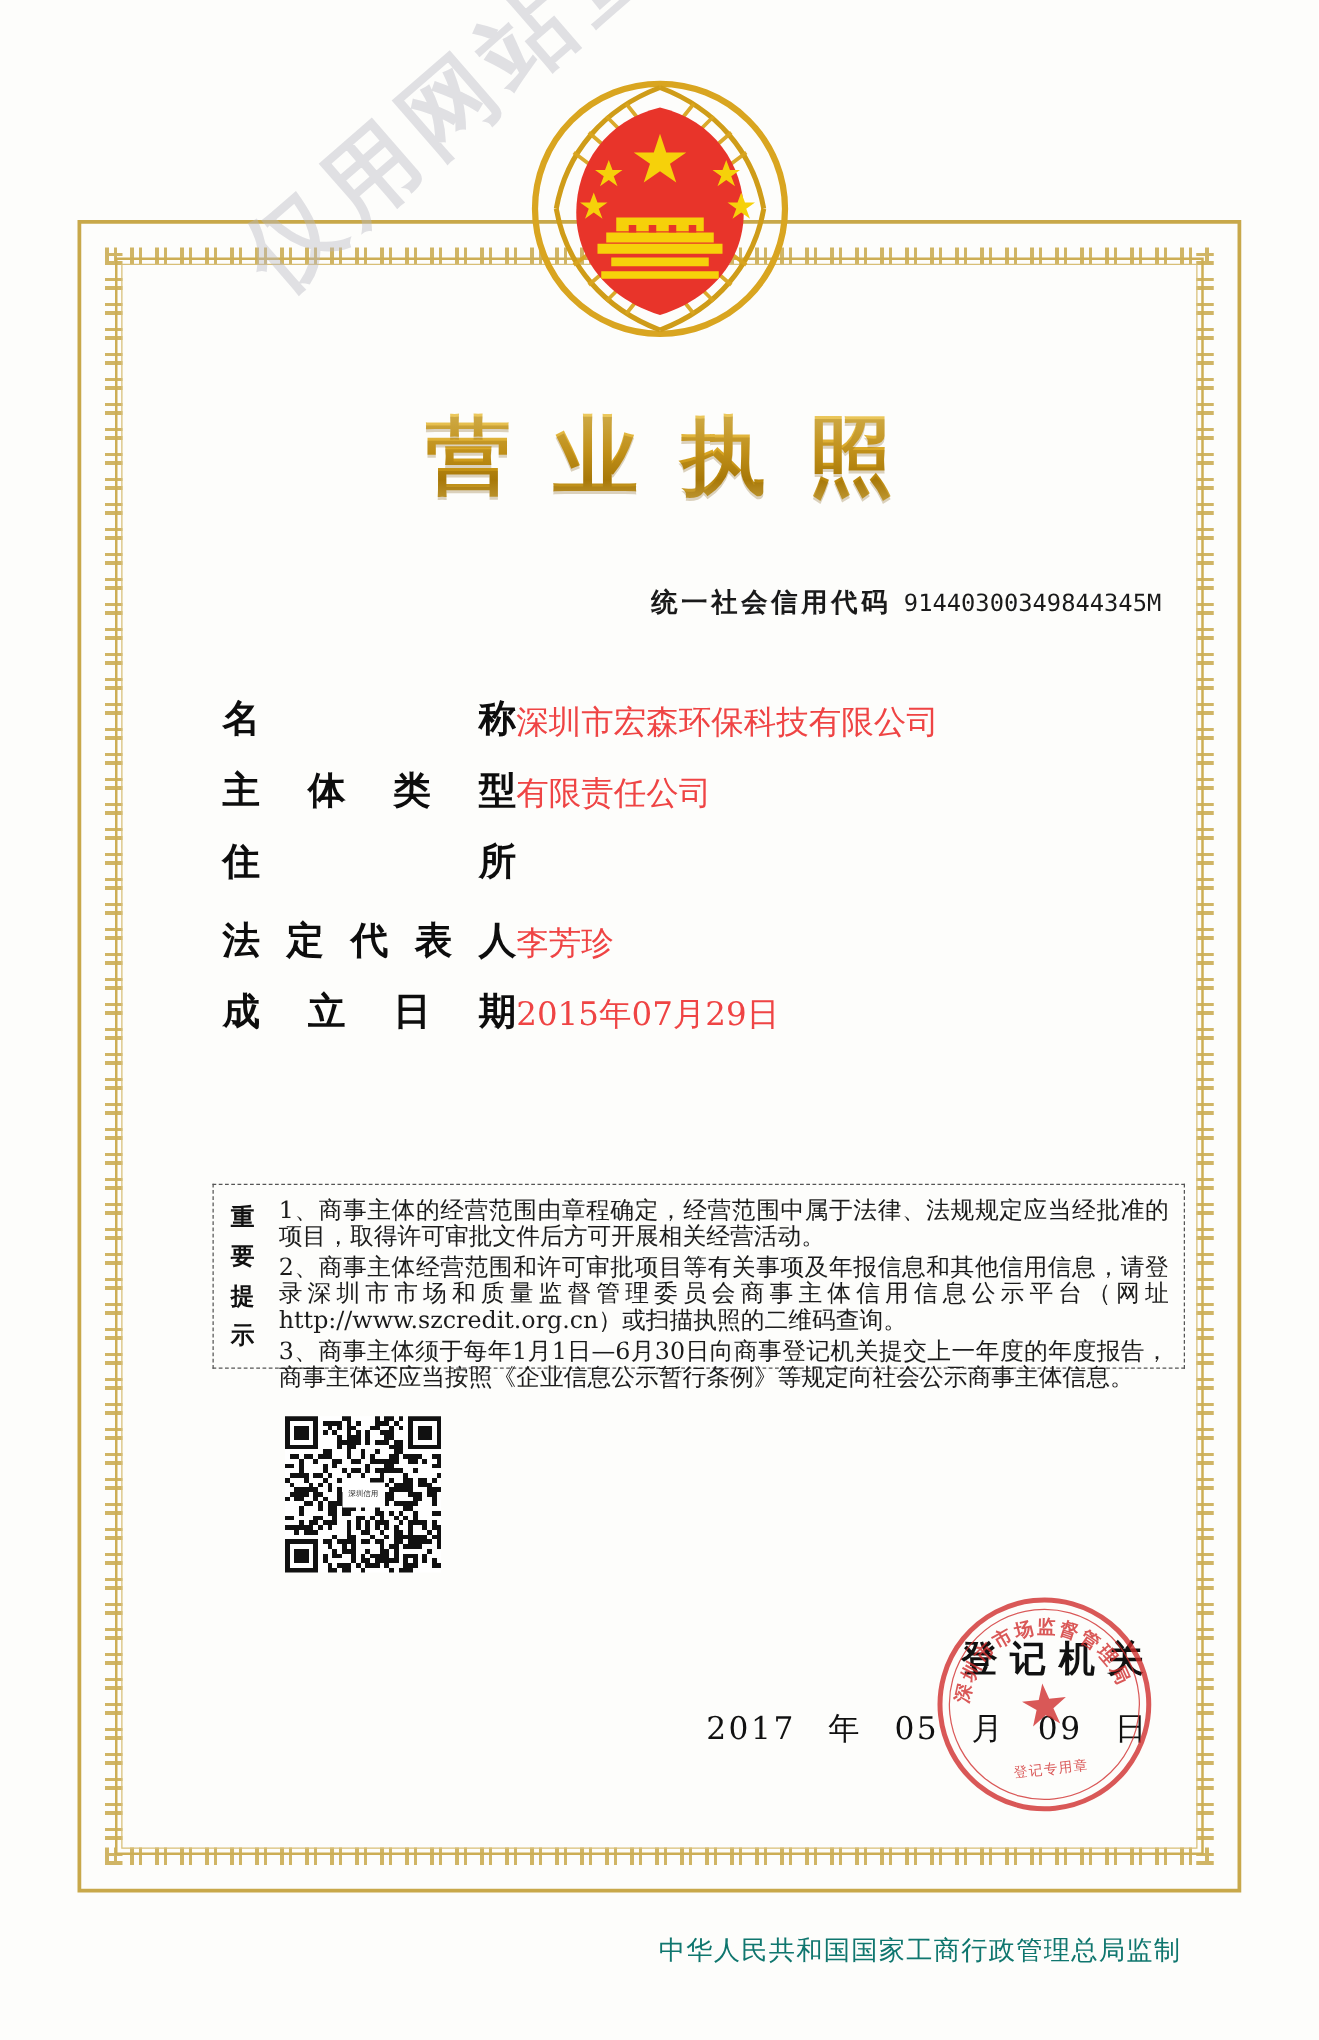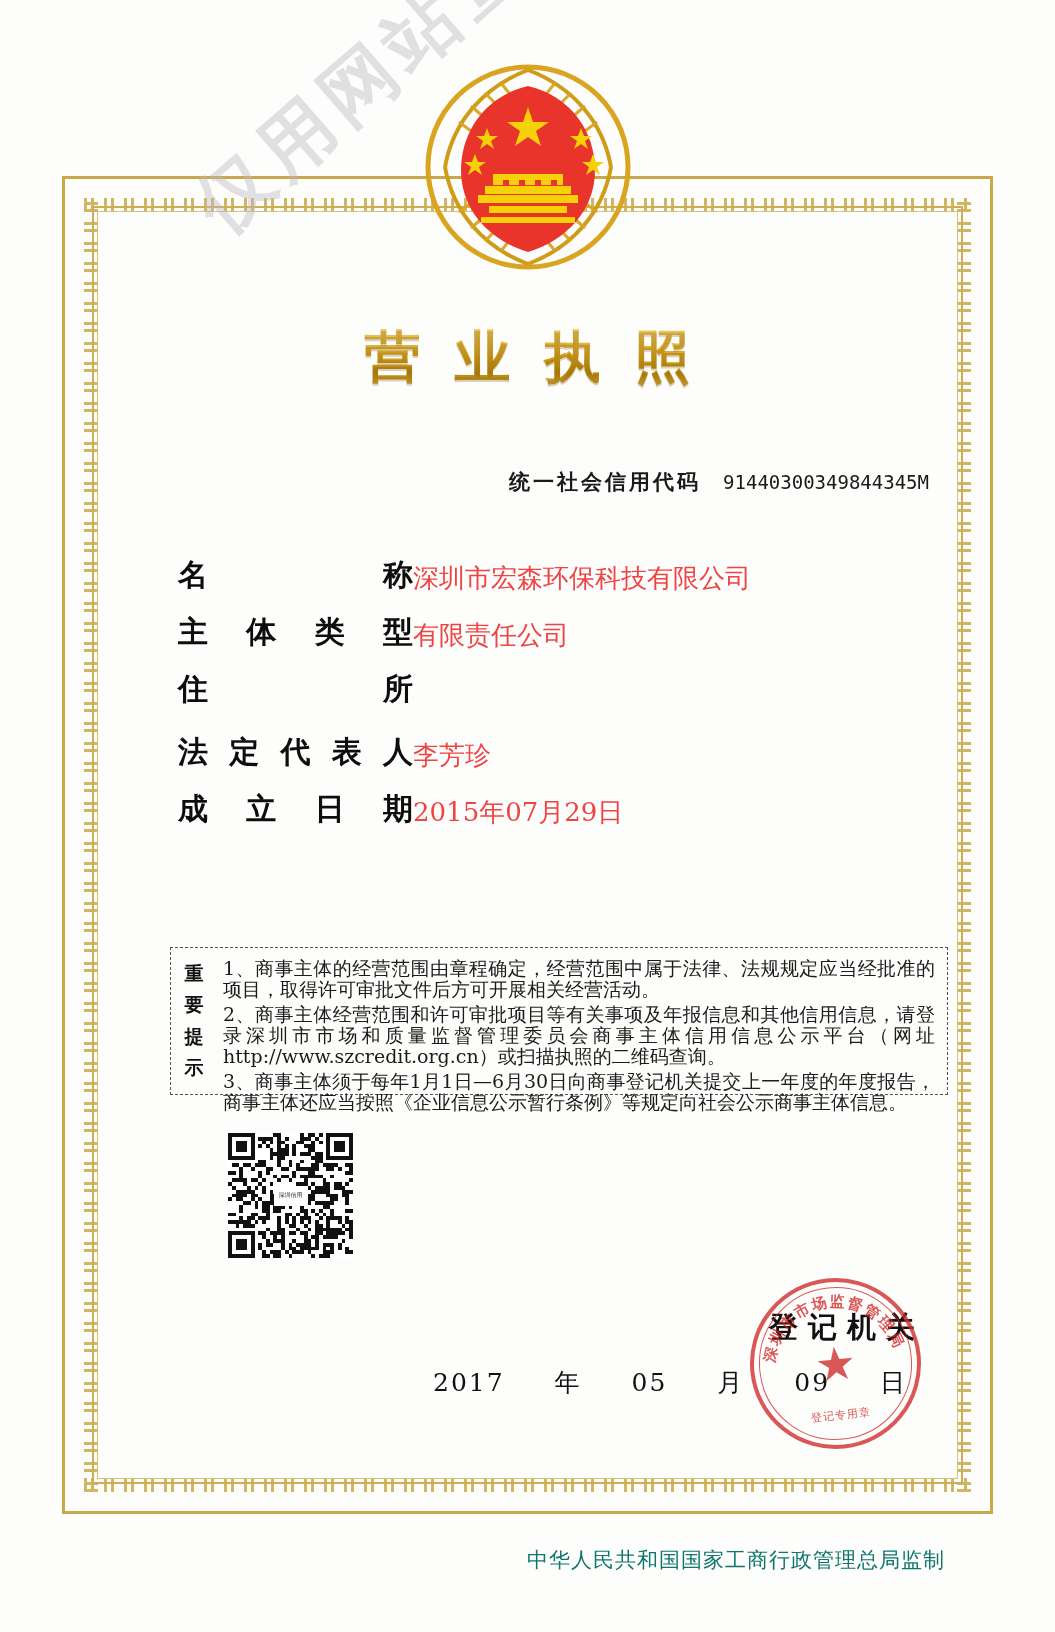--- a/index.html
+++ b/index.html
@@ -44,35 +44,35 @@
   .emblem{
     position:absolute;left:50%;top:62px;transform:translateX(-50%);
     width:210px;height:215px;
   }
 
   
   .title{
     position:absolute;left:0;right:0;top:320px;
     text-align:center;
     font-family:"DejaVu Serif","Liberation Serif",serif;
-    font-size:56px;font-weight:bold;letter-spacing:34px;
+    font-size:68px;font-weight:bold;letter-spacing:34px;
     text-indent:34px;
     color:#d4a017;
     background:linear-gradient(180deg,#f3d675 0%,#d9a623 45%,#b8860b 70%,#e8c766 100%);
     -webkit-background-clip:text;background-clip:text;
     -webkit-text-fill-color:transparent;
     text-shadow:0 2px 0 rgba(120,80,0,.25);
   }
 
   
   .credit-row{
     position:absolute;right:126px;top:468px;
     font-family:"DejaVu Serif","Liberation Serif",serif;
     font-size:21px;color:#1a1a1a;
-    display:flex;align-items:baseline;gap:22px;
+    display:flex;align-items:baseline;gap:10px;
   }
   .credit-row .lbl{letter-spacing:3px;font-weight:600;}
   .credit-row .val{font-family:"DejaVu Sans Mono","Liberation Mono",monospace;font-size:19px;letter-spacing:0px;}
 
   
   .fields{position:absolute;left:178px;top:555px;right:120px;}
   .field{display:flex;align-items:flex-start;margin-bottom:14px;}
   .field .label{
     width:235px;flex:0 0 235px;
     font-family:"DejaVu Serif","Liberation Serif",serif;
@@ -122,21 +122,21 @@
   .registrar{
     position:absolute;right:130px;top:1308px;
     font-family:"DejaVu Serif","Liberation Serif",serif;
     font-size:29px;font-weight:bold;letter-spacing:10px;color:#111;
   }
   .issue-date{
     position:absolute;right:128px;top:1366px;
     font-family:"DejaVu Serif","Liberation Serif",serif;
     font-size:25px;color:#111;letter-spacing:2px;
   }
-  .issue-date span{margin:0 20px;text-align:right;}
+  .issue-date span{margin:0 8px;text-align:right;}
 
   
   .seal{
     position:absolute;left:750px;top:1278px;width:163px;height:163px;
     border:4px solid #d02a2a;border-radius:50%;
     opacity:.78;
     transform:rotate(-6deg);
   }
   .seal .ring{
     position:absolute;inset:5px;border:1.5px solid #d02a2a;border-radius:50%;

